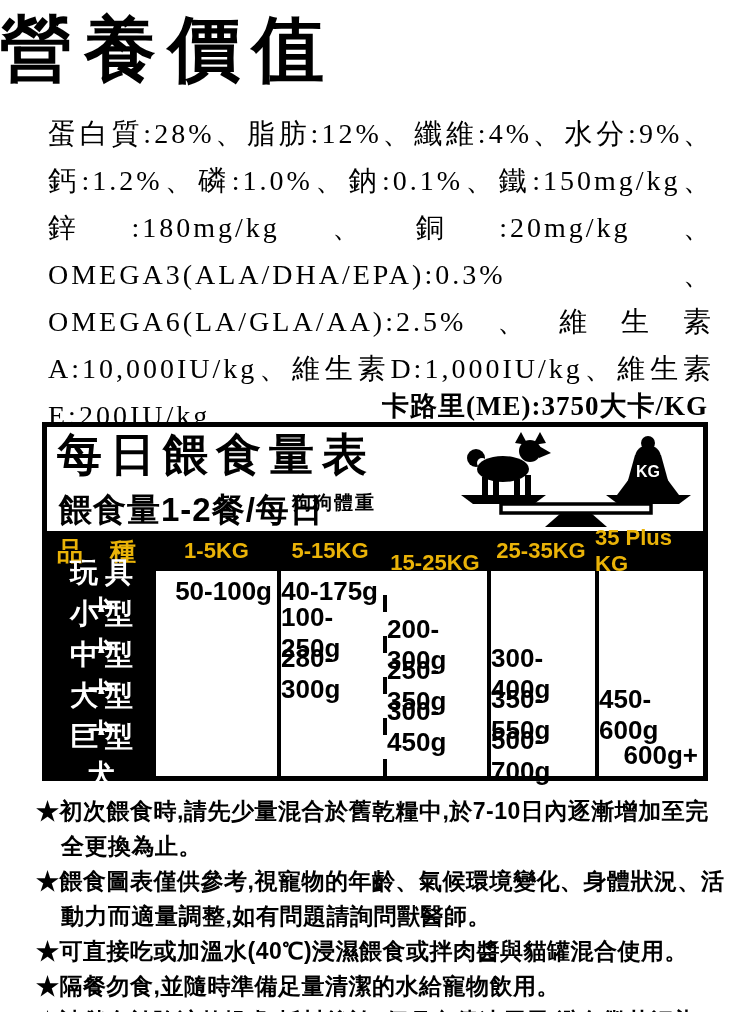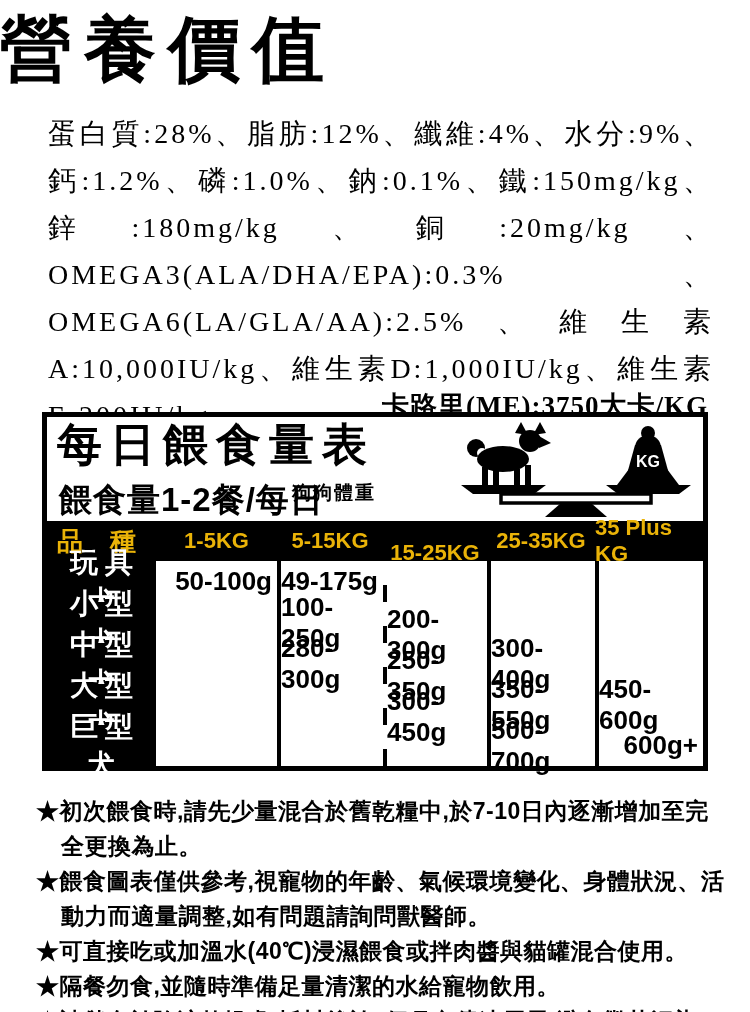--- a/index.html
+++ b/index.html
@@ -16,21 +16,21 @@
     position:absolute; left:48px; top:110px; width:666px;
     font-family:"Liberation Serif", serif; font-size:28px; line-height:47px;
     letter-spacing:3px; text-align:justify;
   }
   .calories {
     position:absolute; right:42px; top:388px;
     font-family:"Liberation Serif", serif; font-weight:bold; font-size:27px;
     letter-spacing:1px;
   }
   .ftable {
-    position:absolute; left:42px; top:412px; width:666px;
+    position:absolute; left:42px; top:422px; width:666px;
     border:5px solid #000; box-sizing:border-box; background:#fff;
   }
   .ft-head { position:relative; height:104px; }
   .ft-title { position:absolute; left:10px; top:-2px; font-size:45px; font-weight:bold; letter-spacing:8px; }
   .ft-sub { position:absolute; left:12px; top:61px; font-size:33px; font-weight:bold; letter-spacing:1px; }
   .ft-wlabel { position:absolute; left:245px; top:63px; font-size:19px; font-weight:bold; letter-spacing:2px; }
   .ft-graphic { position:absolute; right:2px; top:2px; width:250px; height:100px; }
   .ft-cols { display:flex; background:#000; color:#eab308; height:40px; font-weight:bold; font-size:22px; }
   .hcell { display:flex; align-items:center; justify-content:center; box-sizing:border-box; }
   .c0 { width:109px; } .c1 { width:121px; } .c2 { width:106px; }
@@ -105,21 +105,21 @@
       <div class="hcell c1">1-5KG</div>
       <div class="hcell c2">5-15KG</div>
       <div class="hcell c3">15-25KG</div>
       <div class="hcell c4">25-35KG</div>
       <div class="hcell c5">35 Plus KG</div>
     </div>
 
     <div class="ft-row">
       <div class="breed">玩具犬</div>
       <div class="cell c1">50-100g</div>
-      <div class="cell c2 vline">49-175g</div>
+      <div class="cell c2 vline">40-175g</div>
       <div class="cell c3 vline"></div>
       <div class="cell c4 vline"></div>
       <div class="cell c5 vline"></div>
     </div>
 
     <div class="ft-row">
       <div class="breed">小型犬</div>
       <div class="cell c1"></div>
       <div class="cell c2 vline">100-250g</div>
       <div class="cell c3 vline">200-300g</div>

